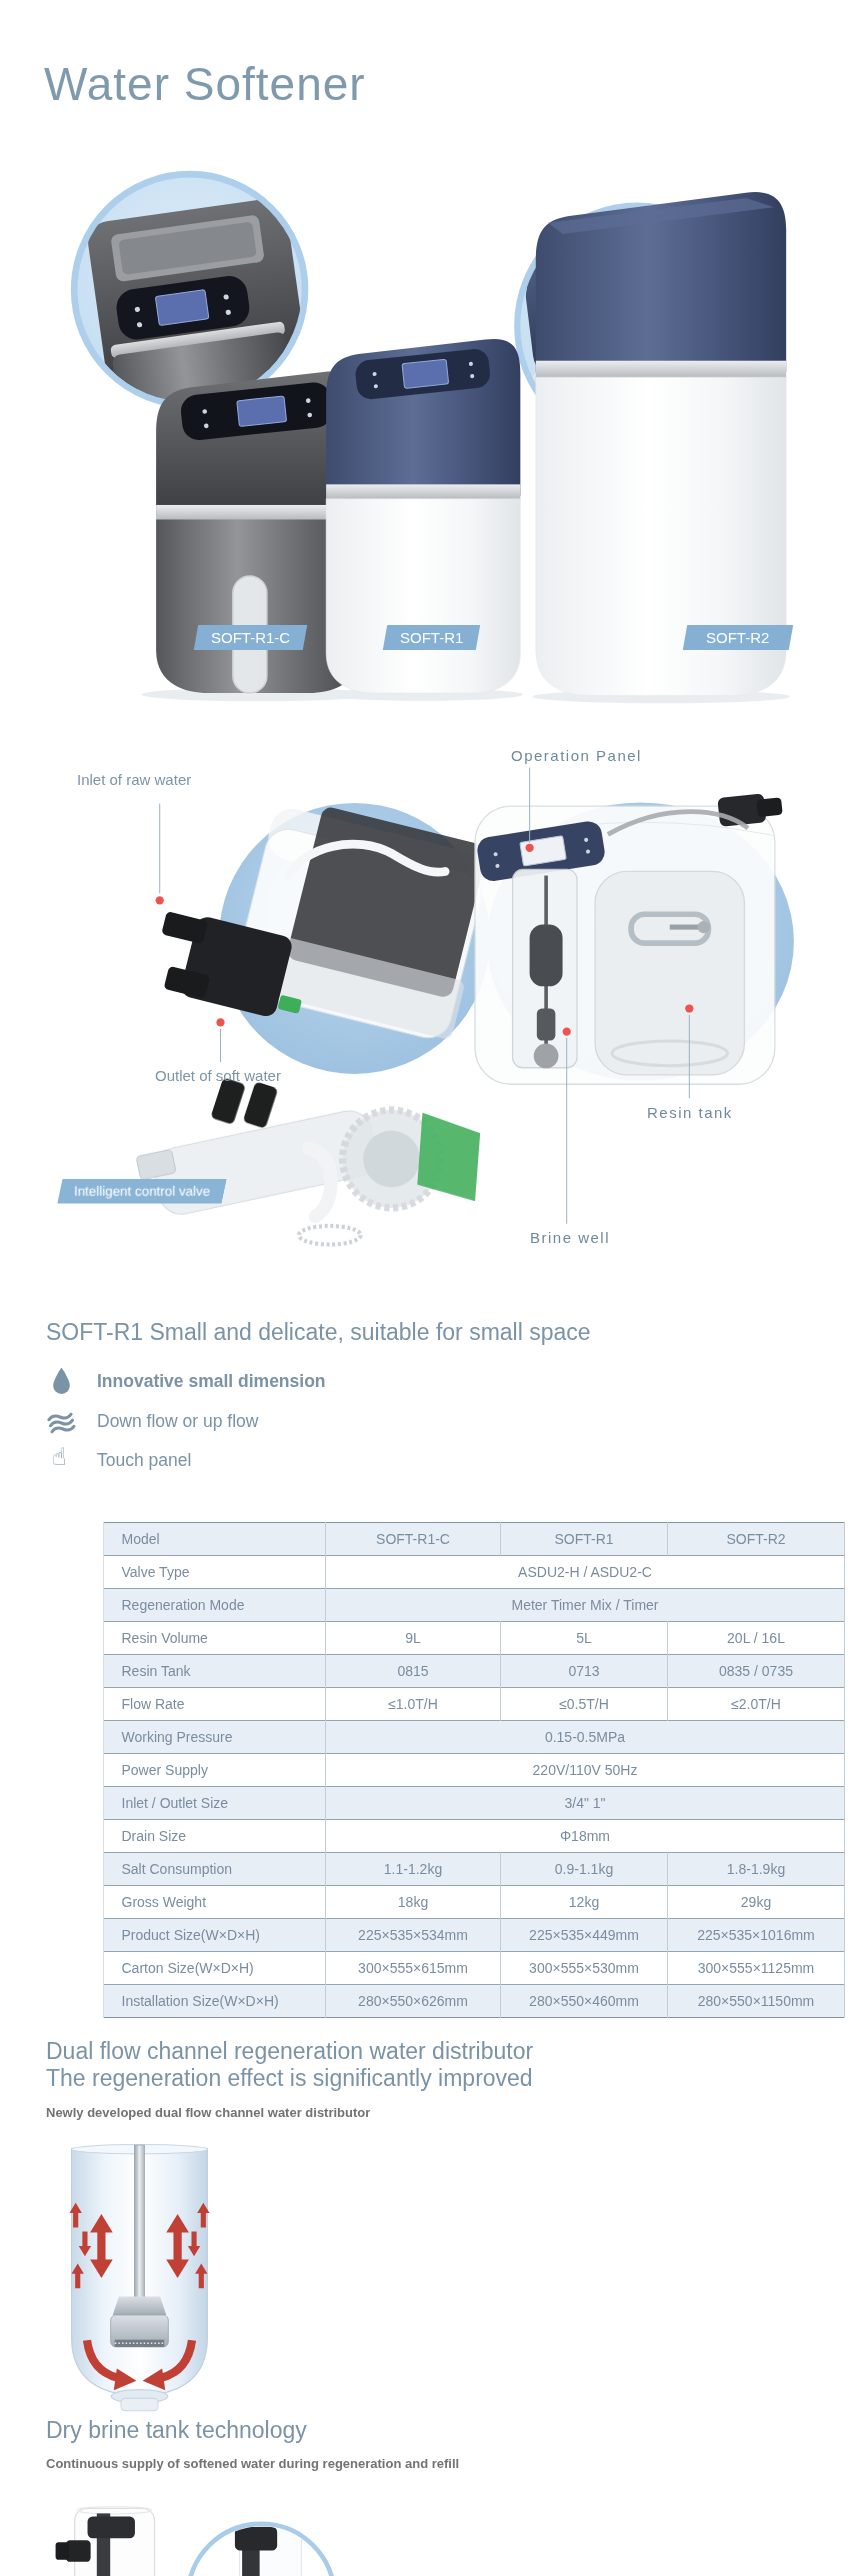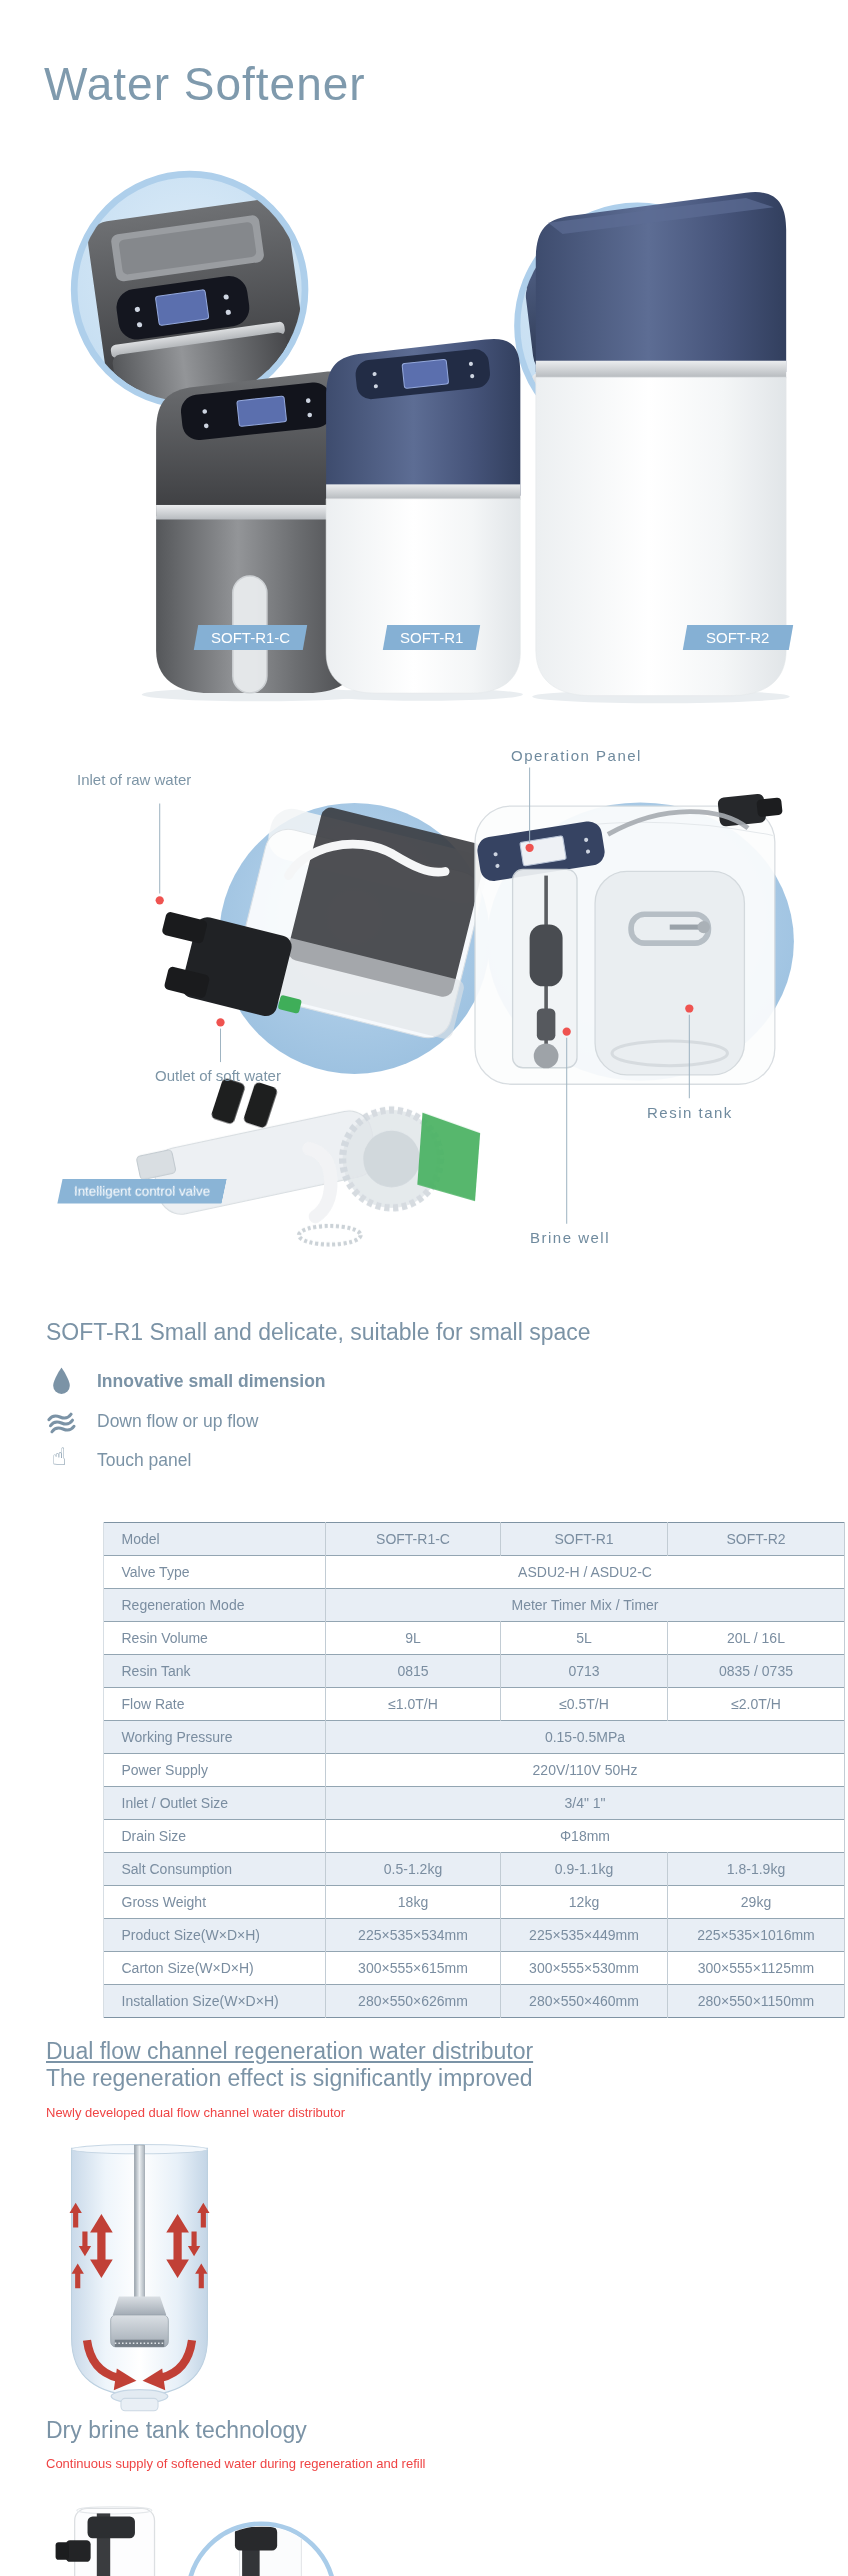--- a/index.html
+++ b/index.html
@@ -1,21 +1,21 @@
 <!DOCTYPE html>
 <html style="font-size:8.2px"><head>
 <meta charset="utf-8">
 <style>
   html,body{margin:0;padding:0;background:#fff;}
   .page{position:relative;width:848px;height:3293px;background:#ffffff;overflow:hidden;
         font-family:"Liberation Sans","DejaVu Sans",sans-serif;}
   .abs{position:absolute;}
   .title{font-size:46px;color:#7f9aad;letter-spacing:1px;font-weight:400;}
   .h2{font-size:23px;color:#7b93a6;font-weight:400;white-space:nowrap;}
-  .sub{font-size:13px;color:#ef4444;font-weight:400;white-space:nowrap;}
+  .sub{font-size:13px;color:#737373;font-weight:700;white-space:nowrap;}
   .dlabel{font-size:15px;color:#7d95a6;white-space:nowrap;}
   .dlabel.sp{letter-spacing:1.5px;color:#6f8a9e;}
   .badge{background:#85b0d4;color:#ffffff;font-size:15px;display:flex;align-items:center;
          justify-content:center;transform:skewX(-10deg);white-space:nowrap;}
   .badge>span{transform:skewX(10deg);}
   .vbadge{background:#8ab4d6;color:#ffffff;font-size:13.4px;display:flex;align-items:center;
           justify-content:center;transform:skewX(-12deg);white-space:nowrap;}
   .vbadge>span{transform:skewX(12deg);}
   .feat-label{font-size:17.5px;color:#7b93a6;white-space:nowrap;}
   .hand{font-family:"DejaVu Sans",sans-serif;font-size:24px;color:#7b93a6;line-height:1;}
@@ -350,21 +350,21 @@
       <tr class="alt">
         <td class="lbl">Inlet / Outlet Size</td>
         <td class="c last" colspan="3">3/4"  1"</td>
       </tr>
       <tr>
         <td class="lbl">Drain Size</td>
         <td class="c last" colspan="3">Φ18mm</td>
       </tr>
       <tr class="alt">
         <td class="lbl">Salt Consumption</td>
-        <td class="c">0.5-1.2kg</td>
+        <td class="c">1.1-1.2kg</td>
         <td class="c">0.9-1.1kg</td>
         <td class="c last">1.8-1.9kg</td>
       </tr>
       <tr>
         <td class="lbl">Gross Weight</td>
         <td class="c">18kg</td>
         <td class="c">12kg</td>
         <td class="c last">29kg</td>
       </tr>
       <tr class="alt">
@@ -381,21 +381,21 @@
       </tr>
       <tr class="alt">
         <td class="lbl">Installation Size(W×D×H)</td>
         <td class="c">280×550×626mm</td>
         <td class="c">280×550×460mm</td>
         <td class="c last">280×550×1150mm</td>
       </tr>
     </tbody>
   </table>
 
-  <div class="abs h2" style="left:46px;top:2038px;text-decoration:underline;">Dual flow channel regeneration water distributor</div>
+  <div class="abs h2" style="left:46px;top:2038px;">Dual flow channel regeneration water distributor</div>
   <div class="abs h2" style="left:46px;top:2065px;">The regeneration effect is significantly improved</div>
   <div class="abs sub" style="left:46px;top:2105px;">Newly developed dual flow channel water distributor</div>
 
   <svg class="abs" style="left:57px;top:2142px;" width="165" height="278" viewBox="0 0 320 540">
     <defs>
       <linearGradient id="e1tg" x1="0" y1="0" x2="1" y2="0">
         <stop offset="0" stop-color="#c9d9e9"></stop>
           <stop offset="0.25" stop-color="#eef5fb"></stop>
         <stop offset="0.5" stop-color="#ffffff"></stop>
           <stop offset="0.78" stop-color="#e7f0f8"></stop>

